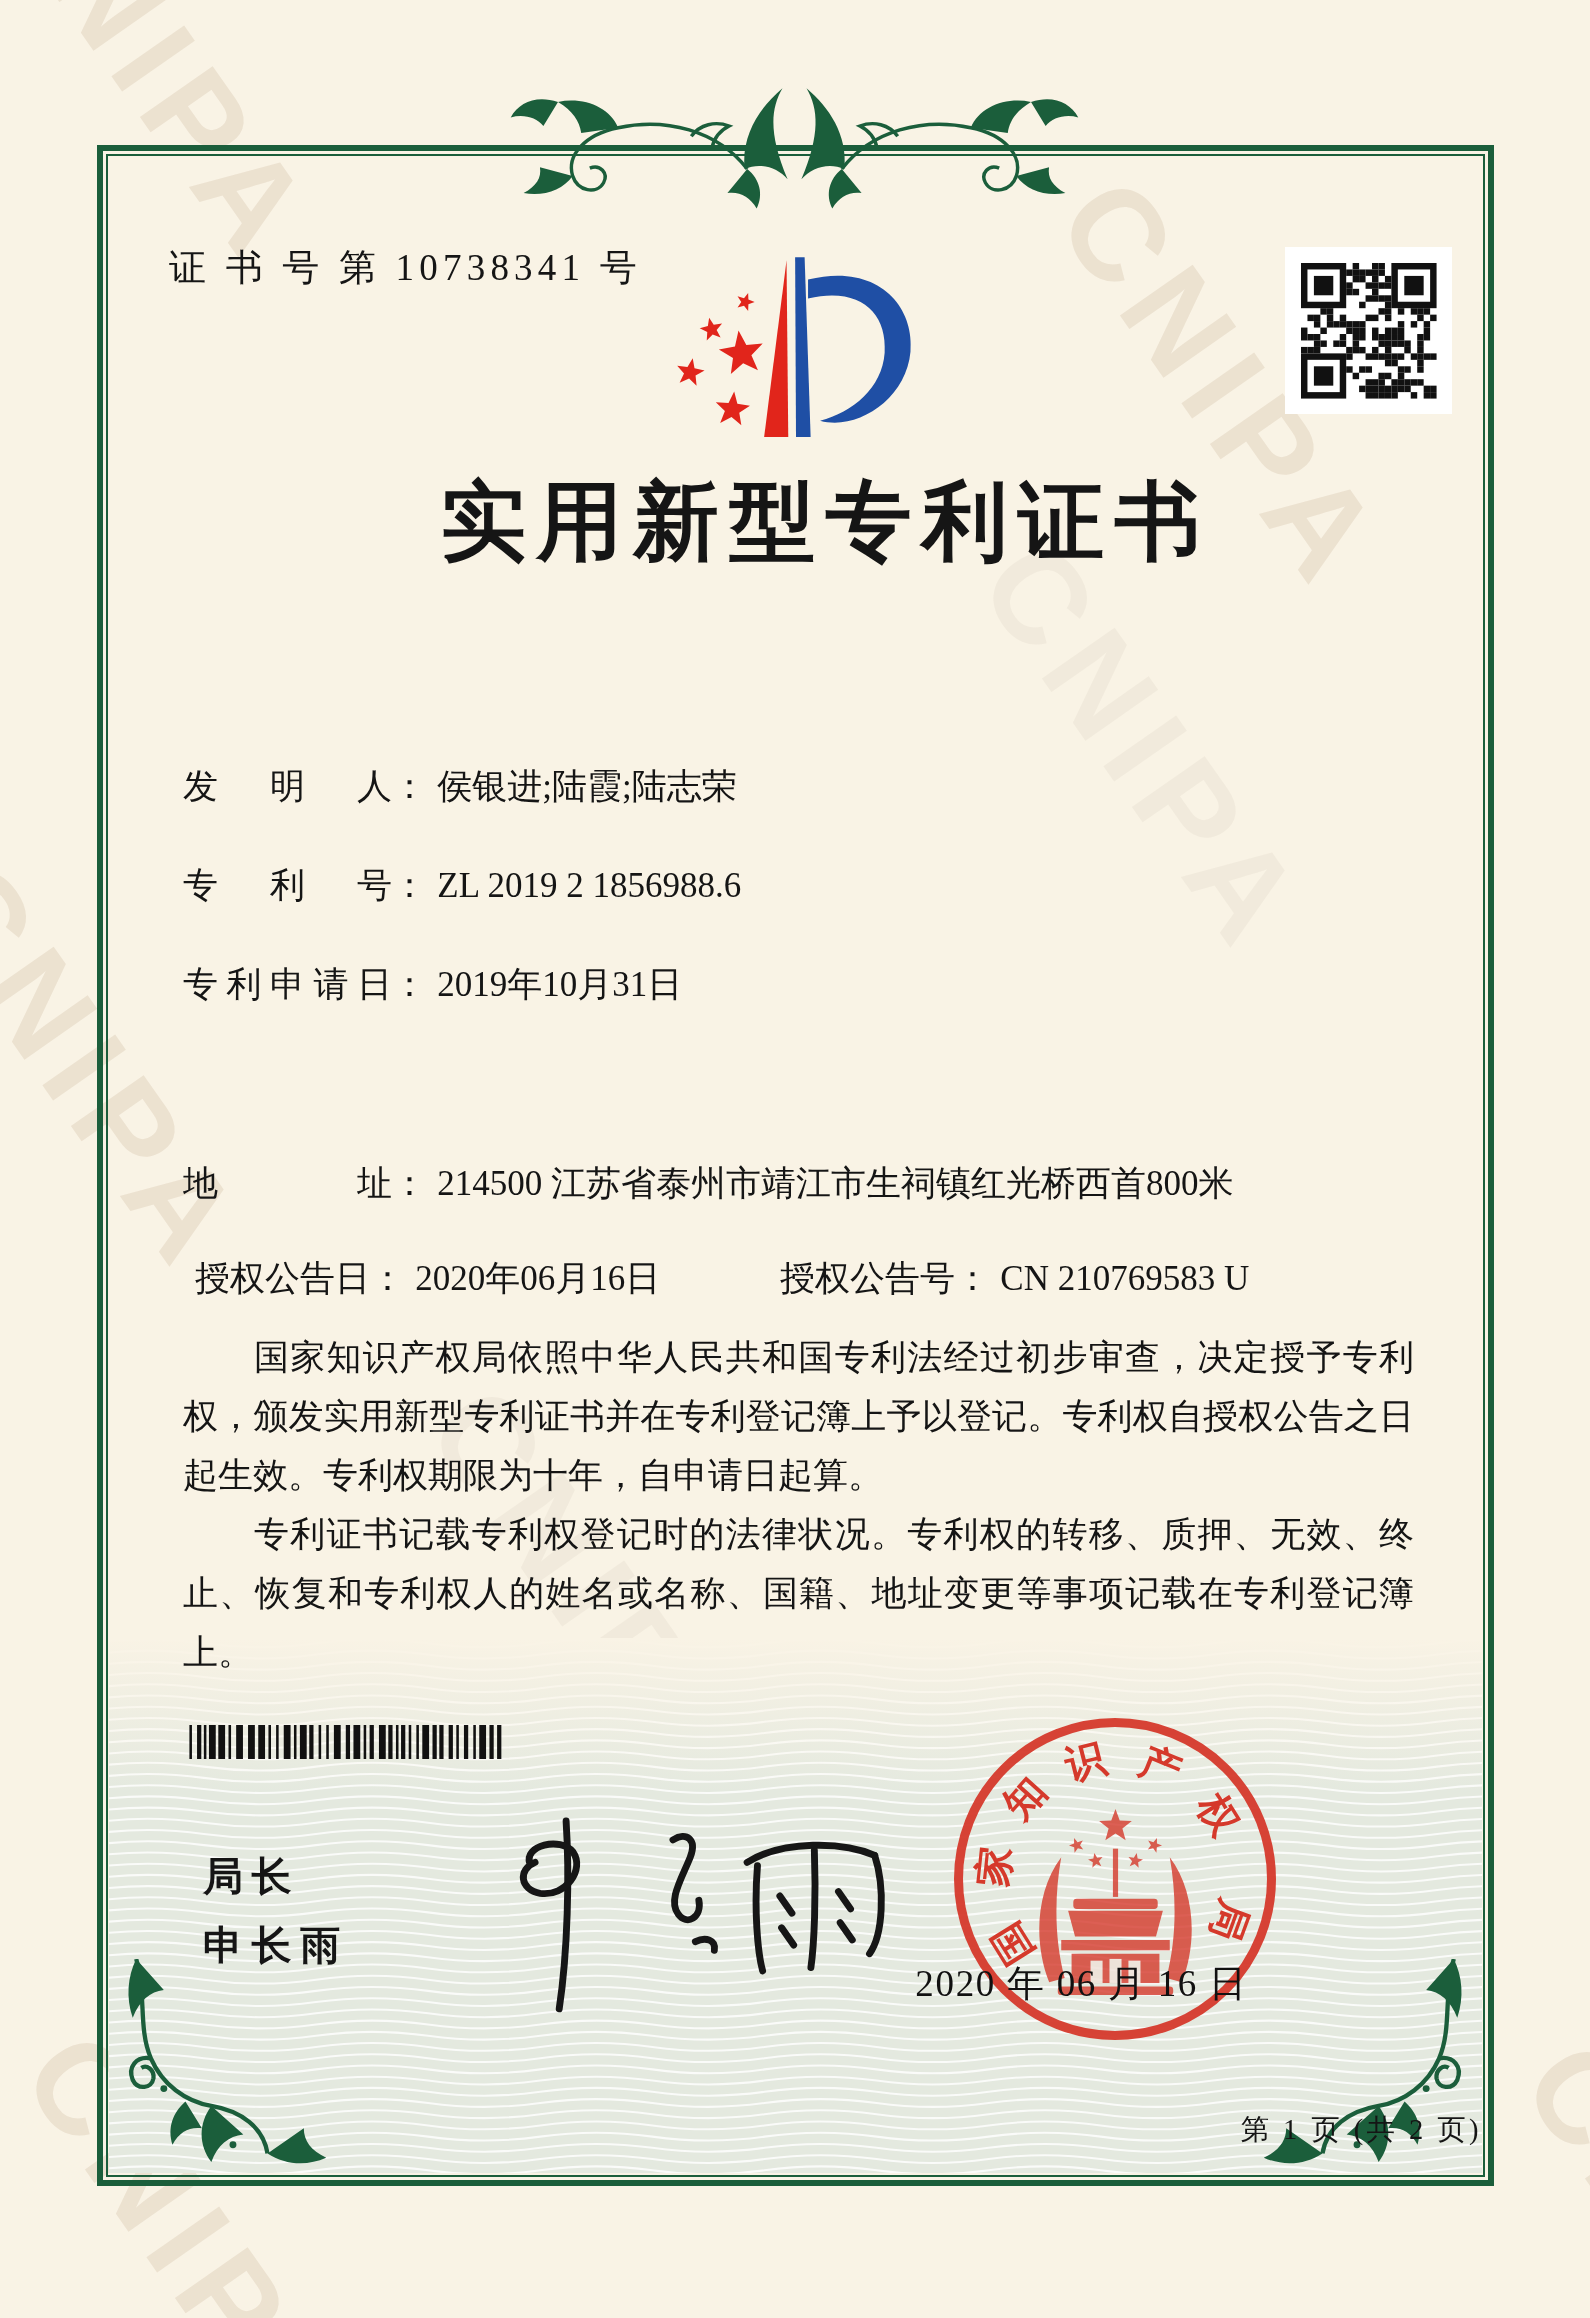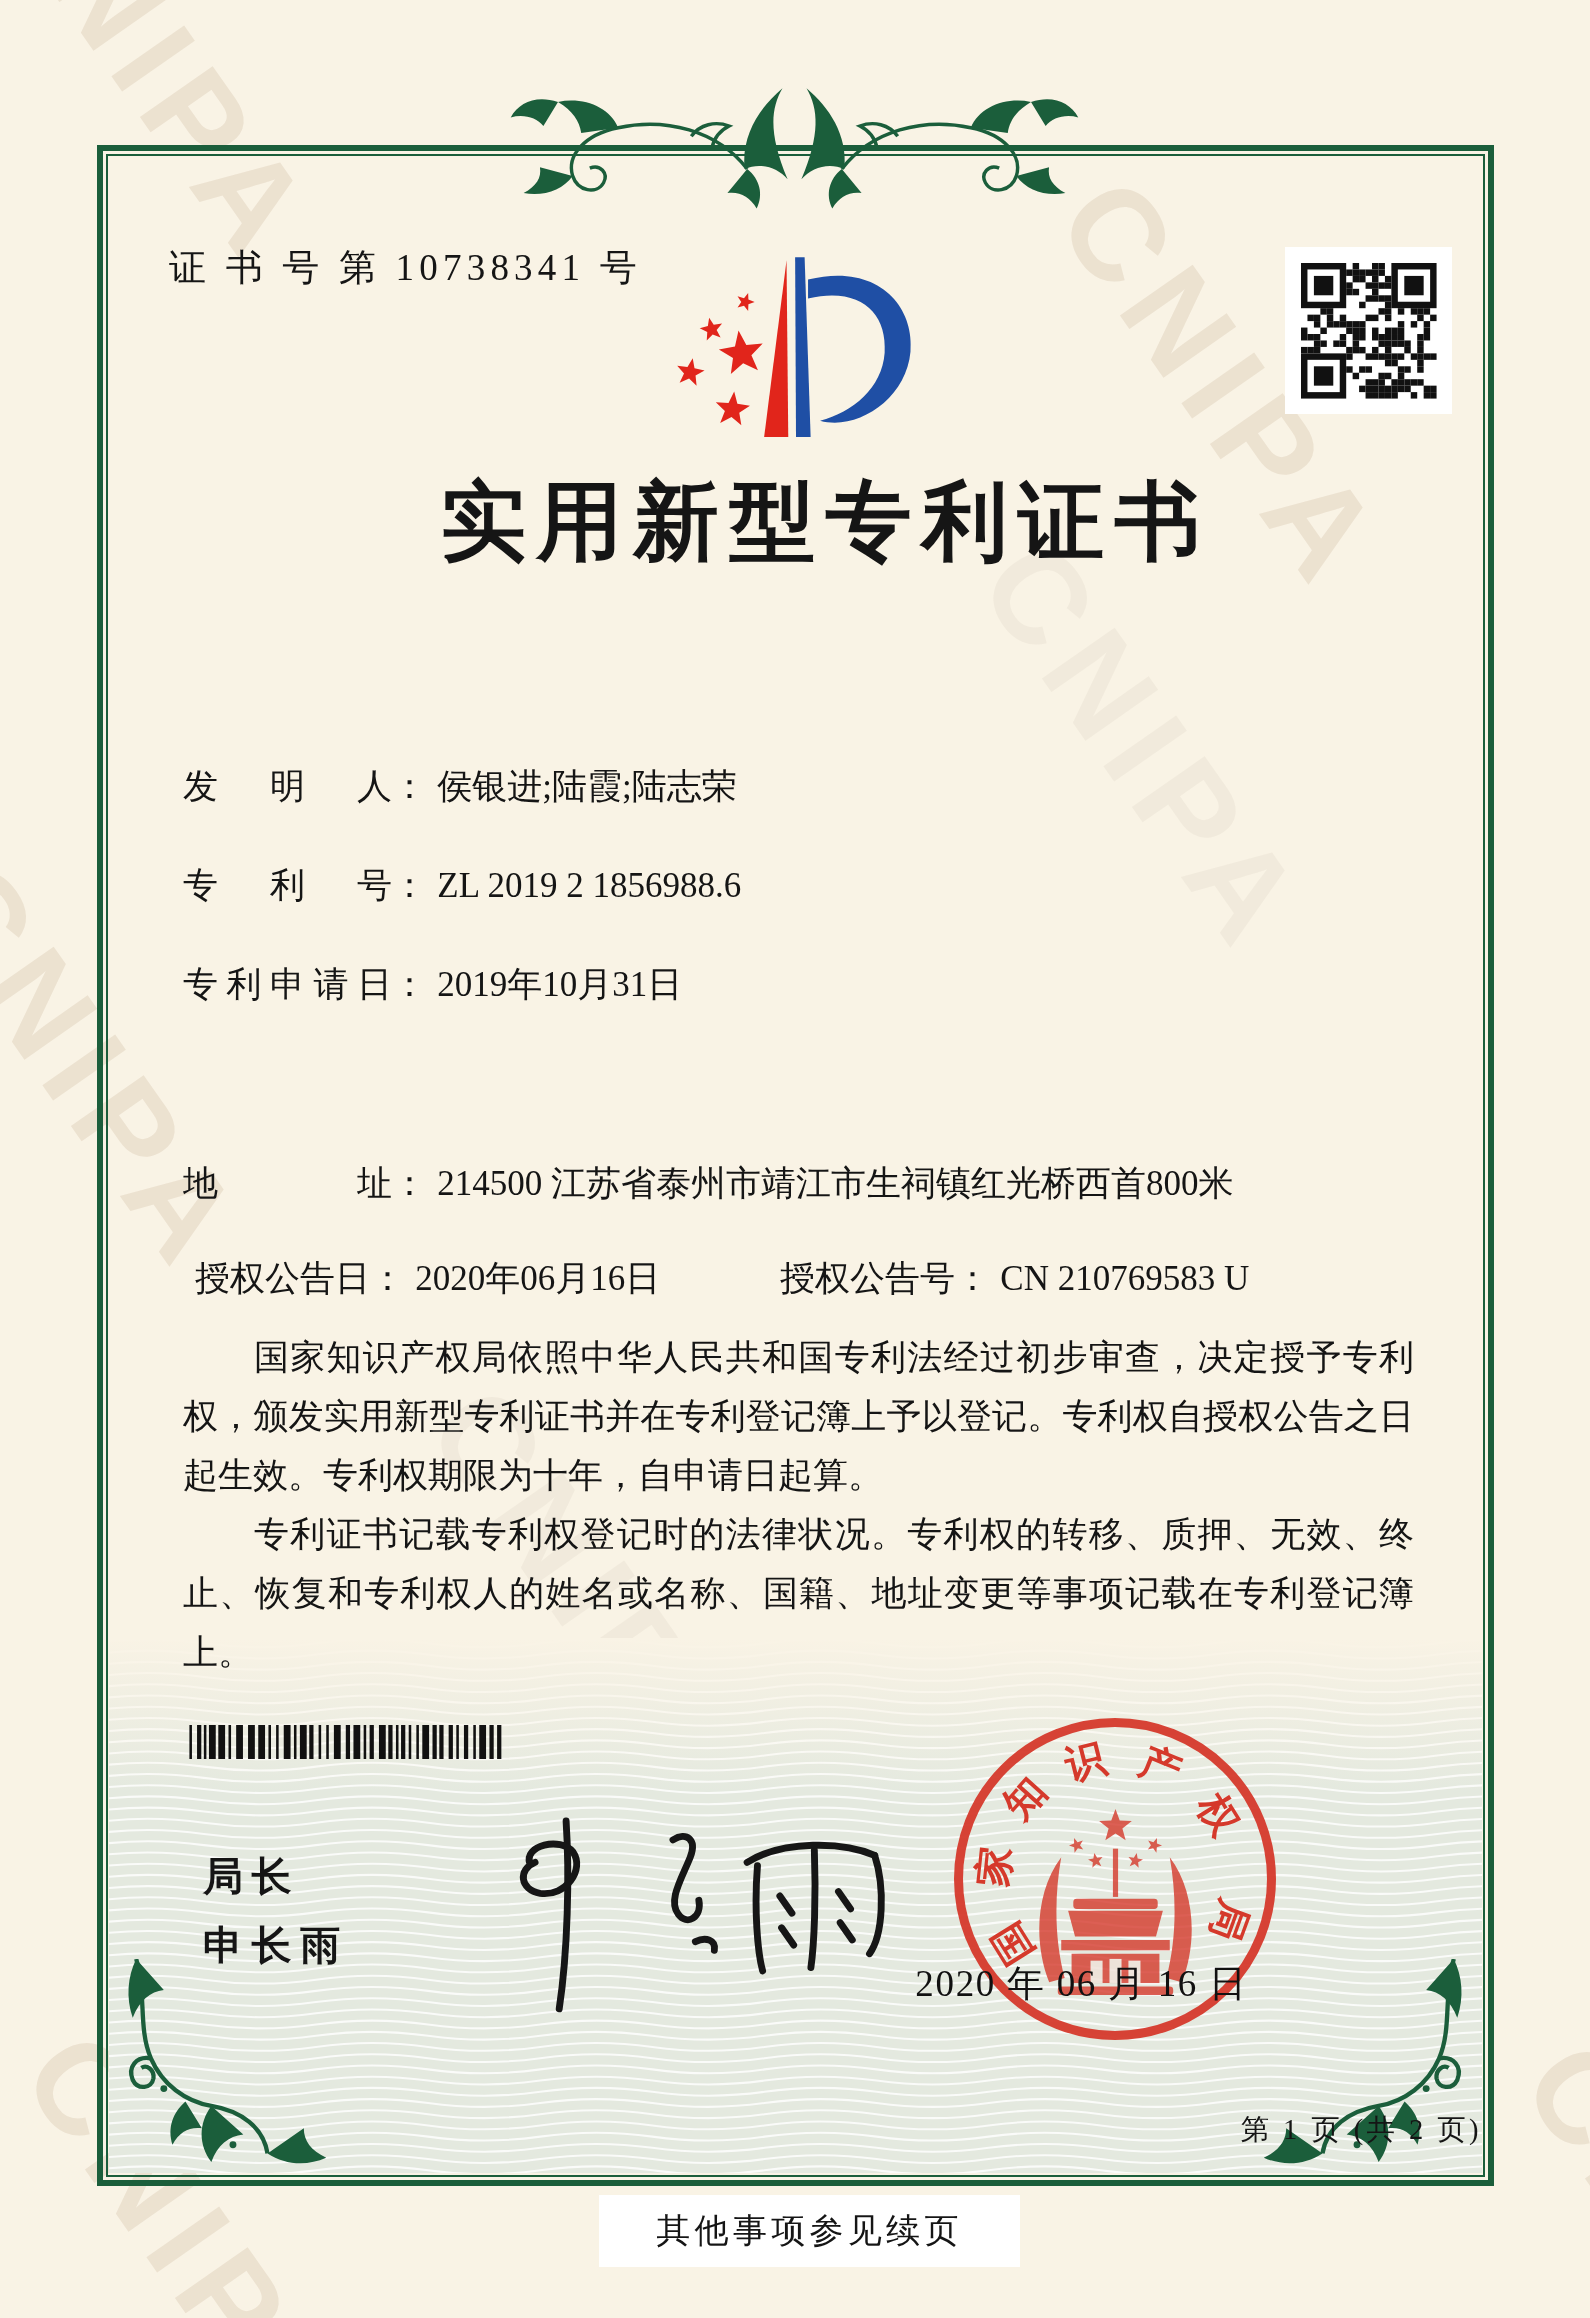--- a/index.html
+++ b/index.html
@@ -474,18 +474,15 @@
       <span class="seal-char" style="left: 18px; top: 126px; transform: rotate(-84deg);">家</span>
       <span class="seal-char" style="left: 48px; top: 57px; transform: rotate(-48deg);">知</span>
       <span class="seal-char" style="left: 109px; top: 21px; transform: rotate(-14deg);">识</span>
       <span class="seal-char" style="left: 184px; top: 26px; transform: rotate(22deg);">产</span>
       <span class="seal-char" style="left: 242px; top: 74px; transform: rotate(58deg);">权</span>
       <span class="seal-char" style="left: 253px; top: 180px; transform: rotate(110deg);">局</span>
     </div>
   <div class="seal-date">2020 年 06 月 16 日</div>
 
   <div class="page-info">第 1 页 (共 2 页)</div>
-  <div class="note-box">
-    <span>其他事项参见续页</span>
-  </div>
 
 </div>
 
 
 </body></html>

